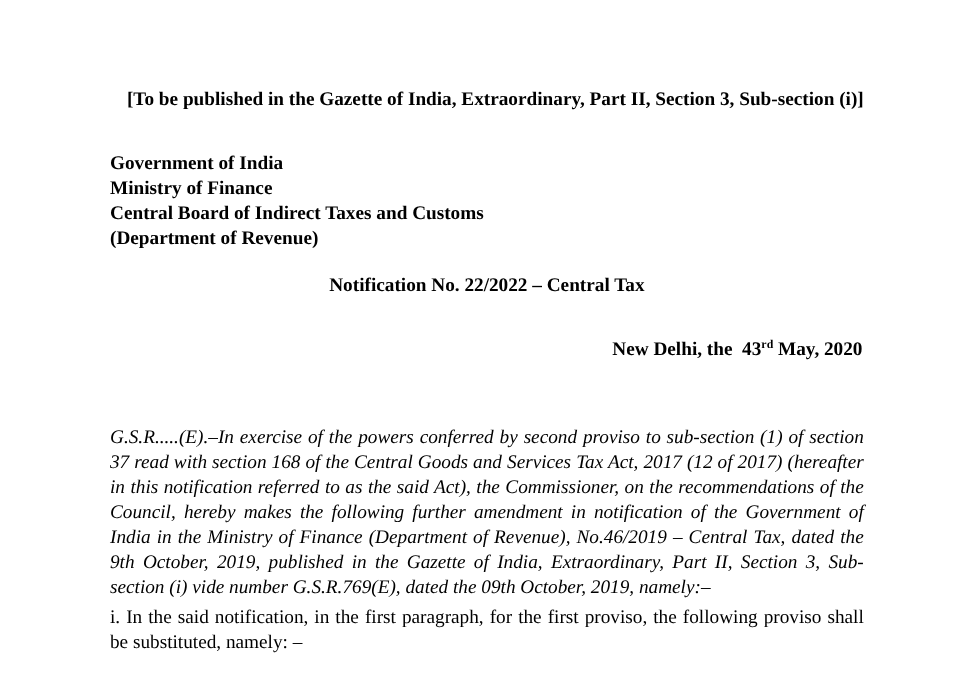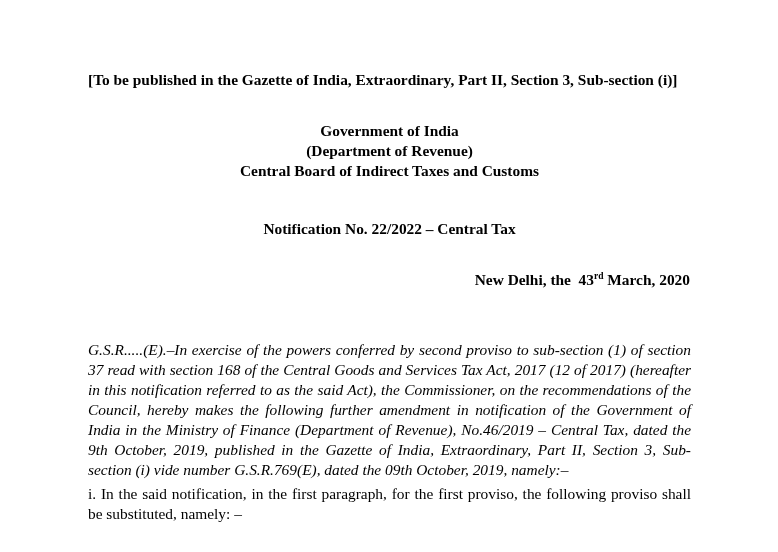--- a/index.html
+++ b/index.html
@@ -22,29 +22,28 @@
       width: 603px;
     }
     .gazette-line {
       position: absolute;
       top: 70px;
       left: 0;
       width: 603px;
       font-weight: bold;
       font-size: 15.4px;
       line-height: 20px;
-      text-align: left;
+      text-align: right;
       margin: 0;
     }
     .header-block {
       position: absolute;
       top: 121px;
       left: 0;
       width: 603px;
-      text-align: center;
       font-weight: bold;
       font-size: 15.4px;
       line-height: 20px;
     }
     .header-block div { margin: 0; }
     .notification-no {
       position: absolute;
       top: 219px;
       left: 0;
       width: 603px;
@@ -82,24 +81,25 @@
     .para-item { top: 484px; }
   </style>
 </head>
 <body>
 
 <div class="page">
   <p class="gazette-line">[To be published in the Gazette of India, Extraordinary, Part II, Section 3, Sub-section (i)]</p>
 
   <div class="header-block">
     <div>Government of India</div>
+    <div>Ministry of Finance</div>
+    <div>Central Board of Indirect Taxes and Customs</div>
     <div>(Department of Revenue)</div>
-    <div>Central Board of Indirect Taxes and Customs</div>
   </div>
 
   <div class="notification-no">Notification No. 22/2022 – Central Tax</div>
 
-  <div class="date-line"><span>New Delhi, the  43</span><sup>rd</sup><span> March, 2020</span></div>
+  <div class="date-line"><span>New Delhi, the  43</span><sup>rd</sup><span> May, 2020</span></div>
 
   <p class="para para-main">G.S.R.....(E).–In exercise of the powers conferred by second proviso to sub-section (1) of section 37 read with section 168 of the Central Goods and Services Tax Act, 2017 (12 of 2017) (hereafter in this notification referred to as the said Act), the Commissioner, on the recommendations of the Council, hereby makes the following further amendment in notification of the Government of India in the Ministry of Finance (Department of Revenue), No.46/2019 – Central Tax, dated the 9th October, 2019, published in the Gazette of India, Extraordinary, Part II, Section 3, Sub-section (i) vide number G.S.R.769(E), dated the 09th October, 2019, namely:–</p>
 
   <p class="para para-item">i. In the said notification, in the first paragraph, for the first proviso, the following proviso shall be substituted, namely: –</p>
 </div>
 
 </body></html>

